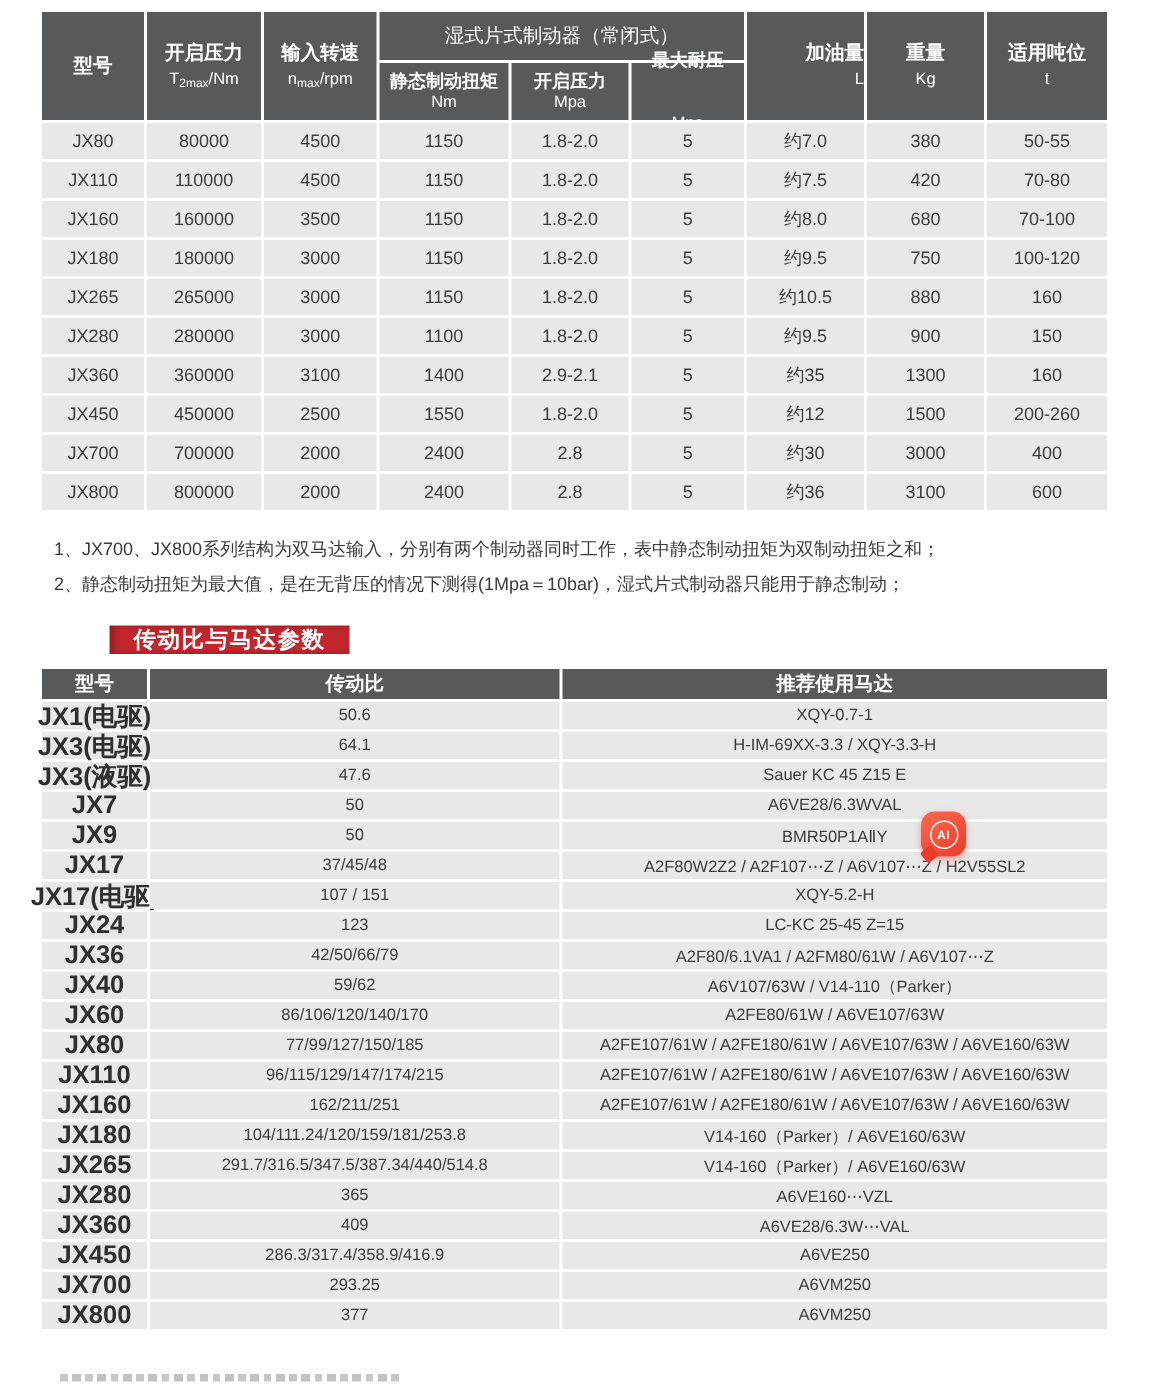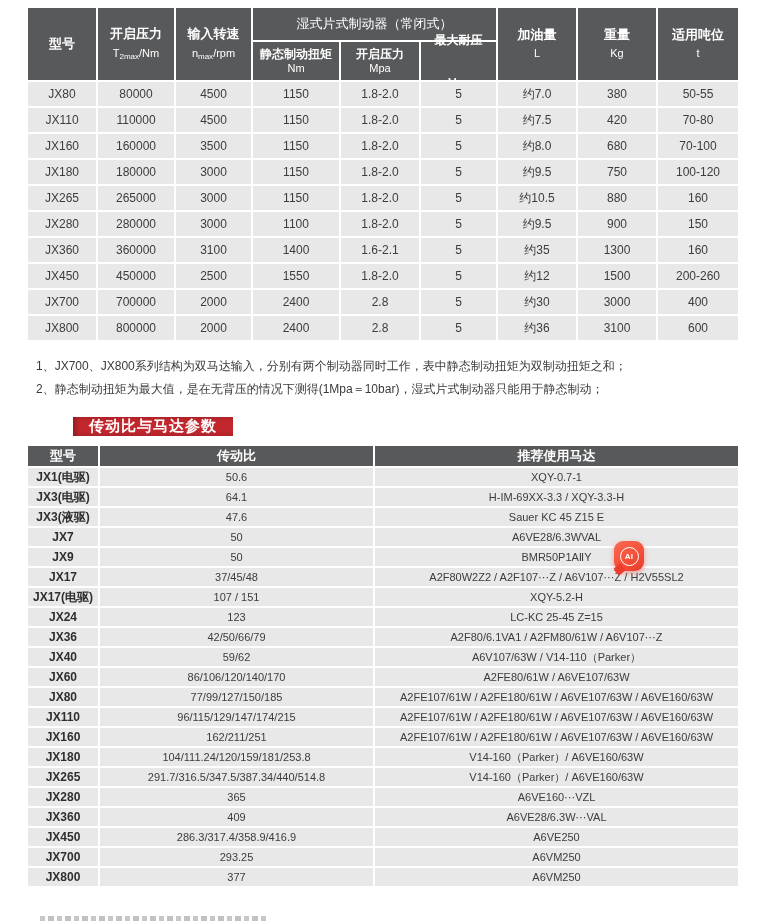--- a/index.html
+++ b/index.html
@@ -77,21 +77,21 @@
   }
   .ratio-body{
     display:grid;grid-template-columns:70px 273px 363px;grid-auto-rows:18px;
     gap:2px;background:#fff;margin-top:2px;
   }
   .ratio-body .cell{
     background:var(--row-gray);font-size:11px;
     display:flex;align-items:center;justify-content:center;
     color:var(--text-dark);white-space:nowrap;
   }
-  .ratio-body .cell.model{font-weight:bold;font-size:12px;color:#2e2e30;}
+  .ratio-body .cell.model{font-weight:bold;font-size:17px;color:#2e2e30;}
 
   
   .ai-badge{
     position:absolute;left:614px;top:541px;width:30px;height:30px;
     background:linear-gradient(145deg,#F96A50 0%,var(--badge-orange) 55%,#EA3B2C 100%);
     border-radius:9px;box-shadow:0 2px 5px rgba(234,59,44,.45);
     display:flex;align-items:center;justify-content:center;cursor:pointer;
   }
   .ai-badge .tail{
     position:absolute;left:1px;bottom:-3px;width:9px;height:9px;
@@ -133,21 +133,21 @@
       <span class="s2">Nm</span>
     </div>
     <div class="hcell" style="grid-row:2;grid-column:5;">
       <span class="s1">开启压力</span>
       <span class="s2">Mpa</span>
     </div>
     <div class="hcell" style="grid-row:2;grid-column:6;gap:28px;">
       <span class="s1">最大耐压</span>
       <span class="s2">Mpa</span>
     </div>
-    <div class="hcell span2" style="grid-column:7;">
+    <div class="hcell span2" style="grid-column:7;align-items:flex-end;">
       <span class="t1">加油量</span>
       <span class="t2">L</span>
     </div>
     <div class="hcell span2" style="grid-column:8;">
       <span class="t1">重量</span>
       <span class="t2">Kg</span>
     </div>
     <div class="hcell span2" style="grid-column:9;">
       <span class="t1">适用吨位</span>
       <span class="t2">t</span>
@@ -205,21 +205,21 @@
       <div class="cell">1100</div>
       <div class="cell">1.8-2.0</div>
       <div class="cell">5</div>
       <div class="cell">约9.5</div>
       <div class="cell">900</div>
       <div class="cell">150</div>
       <div class="cell">JX360</div>
       <div class="cell">360000</div>
       <div class="cell">3100</div>
       <div class="cell">1400</div>
-      <div class="cell">1.6-2.1</div>
+      <div class="cell">2.9-2.1</div>
       <div class="cell">5</div>
       <div class="cell">约35</div>
       <div class="cell">1300</div>
       <div class="cell">160</div>
       <div class="cell">JX450</div>
       <div class="cell">450000</div>
       <div class="cell">2500</div>
       <div class="cell">1550</div>
       <div class="cell">1.8-2.0</div>
       <div class="cell">5</div>

